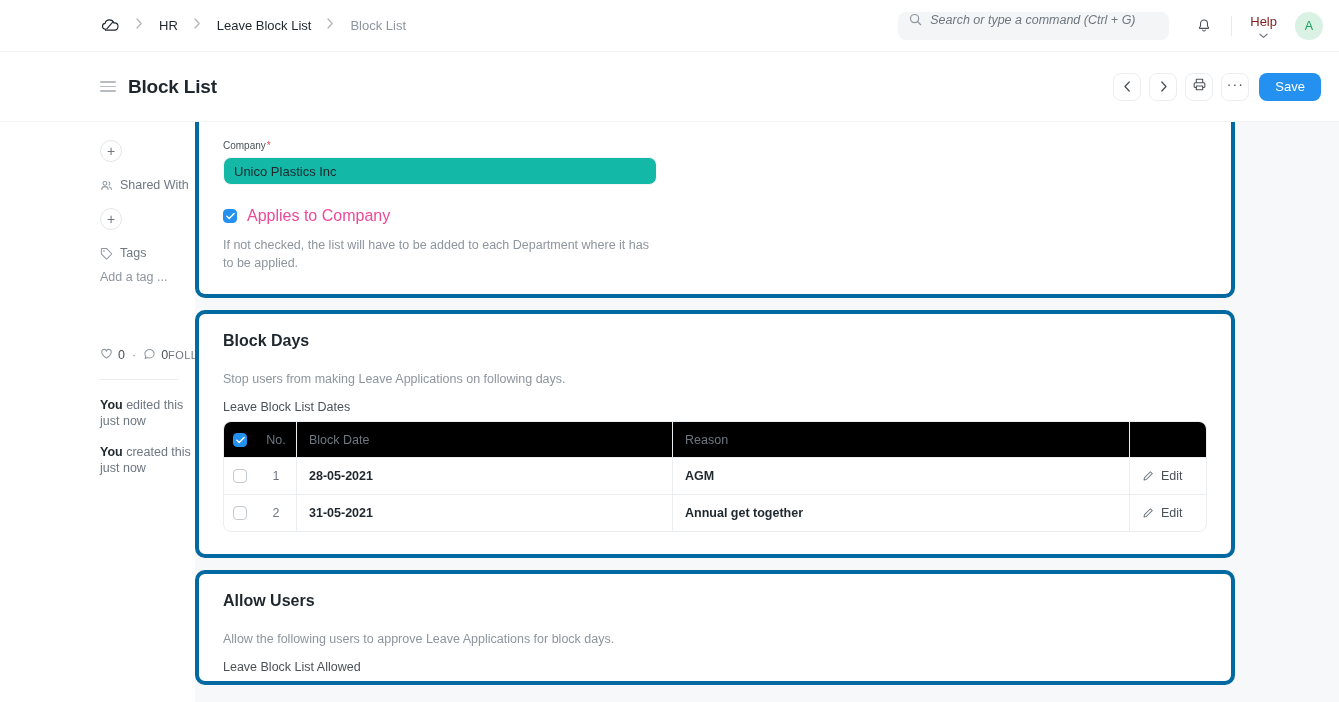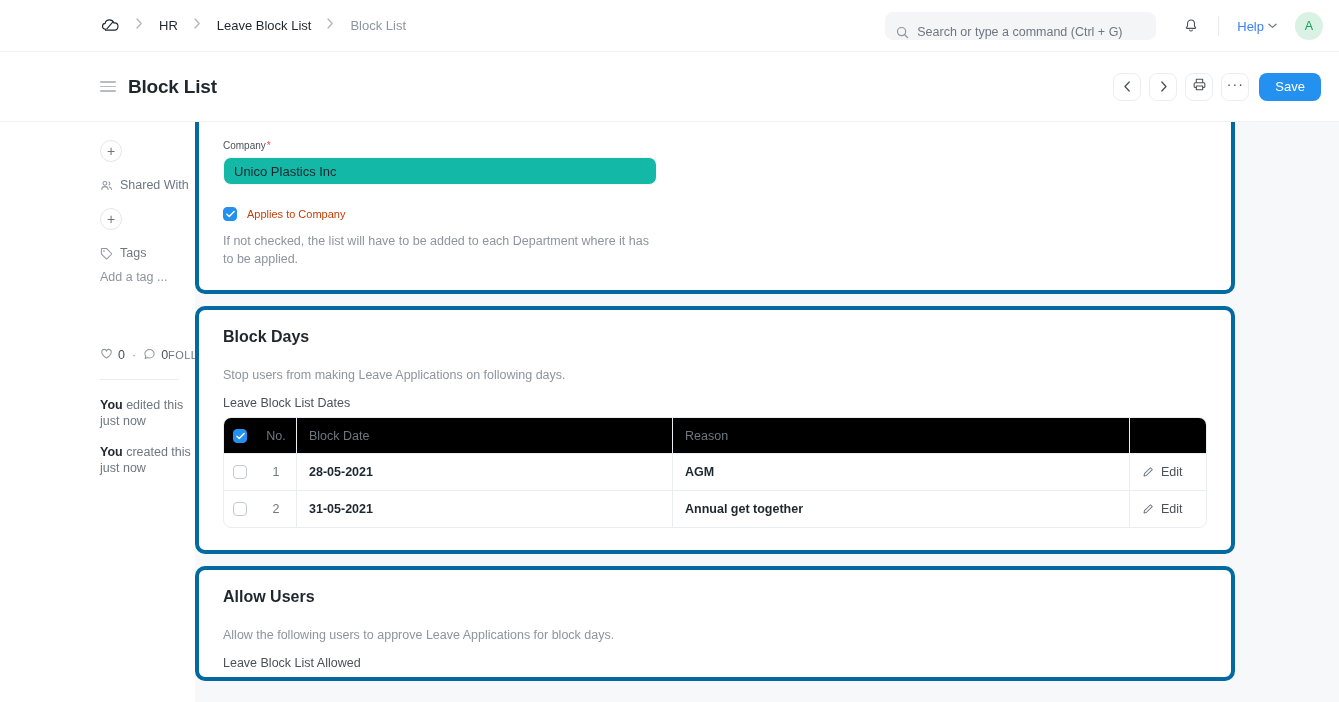--- a/index.html
+++ b/index.html
@@ -29,34 +29,34 @@
     white-space: nowrap; font-weight: 400;
   }
   .crumb.muted { color: #8d959e; }
   .crumb-sep { color: #b0b6bb; font-size: 11px; line-height: 1; display: flex; }
   .nav-right {
     position: absolute; right: 16px; top: 0; height: 52px;
     display: flex; align-items: center; gap: 0;
   }
   .searchbox {
     width: 271px; height: 28px; background: #f4f5f6;
-    border-radius: 8px; display: flex; align-items: flex-end;
-    gap: 8px; padding: 0 10px; border: 1px solid #f4f5f6;
+    border-radius: 8px; display: flex; align-items: flex-start;
+    gap: 8px; padding: 0 10px; border: 1px solid #f4f5f6; font-style: italic;
   }
   .searchbox .sicon { color: #8d959e; display: flex; flex: 0 0 auto; }
   .searchbox .stext { font-size: 12.5px; color: #6e7781; white-space: nowrap; }
   .bell-btn {
     width: 30px; height: 30px; margin-left: 20px; display: flex;
     align-items: center; justify-content: center; color: #4a5157;
     border-radius: 6px;
   }
   .nav-div { width: 1px; height: 20px; background: #e7eaed; margin: 0 12px; }
   .help-btn {
     display: flex; align-items: center; gap: 4px; font-size: 13px;
-    color: #3b82f6; padding: 4px 6px; border-radius: 6px;
+    color: #7f1d1d; padding: 4px 6px; border-radius: 6px; flex-direction: column;
   }
   .help-btn .chev { color: #6e7781; display: flex; }
   .avatar {
     width: 28px; height: 28px; border-radius: 50%;
     background: #d9f2e4; color: #16a163;
     display: flex; align-items: center; justify-content: center;
     font-size: 12.5px; font-weight: 500; margin-left: 12px;
   }
 
   
@@ -137,21 +137,21 @@
     font-family: inherit; display: flex; align-items: center;
   }
   .check-row { display: flex; align-items: center; gap: 10px; margin-top: 22px; }
   .cb {
     width: 14px; height: 14px; border-radius: 4px;
     border: 1px solid #c3c9ce; background: #ffffff; flex: 0 0 auto;
     display: flex; align-items: center; justify-content: center;
   }
   .cb.checked { background: #2490ef; border-color: #2490ef; }
   .cb svg { display: block; }
-  .check-label { font-size: 11px; color: #c2410c; }
+  .check-label { font-size: 16px; color: #ec4899; }
   .help-text {
     font-size: 12.5px; color: #8d959e; margin-top: 11px;
     max-width: 430px; line-height: 1.45;
   }
 
   .sec-title { font-size: 16px; font-weight: 700; color: #1f272e; }
   .sec-desc { font-size: 12.5px; color: #8d959e; margin-top: 22px; }
   .grid-label { font-size: 12.5px; color: #4a5157; margin-top: 14px; margin-bottom: 7px; }
 
   

